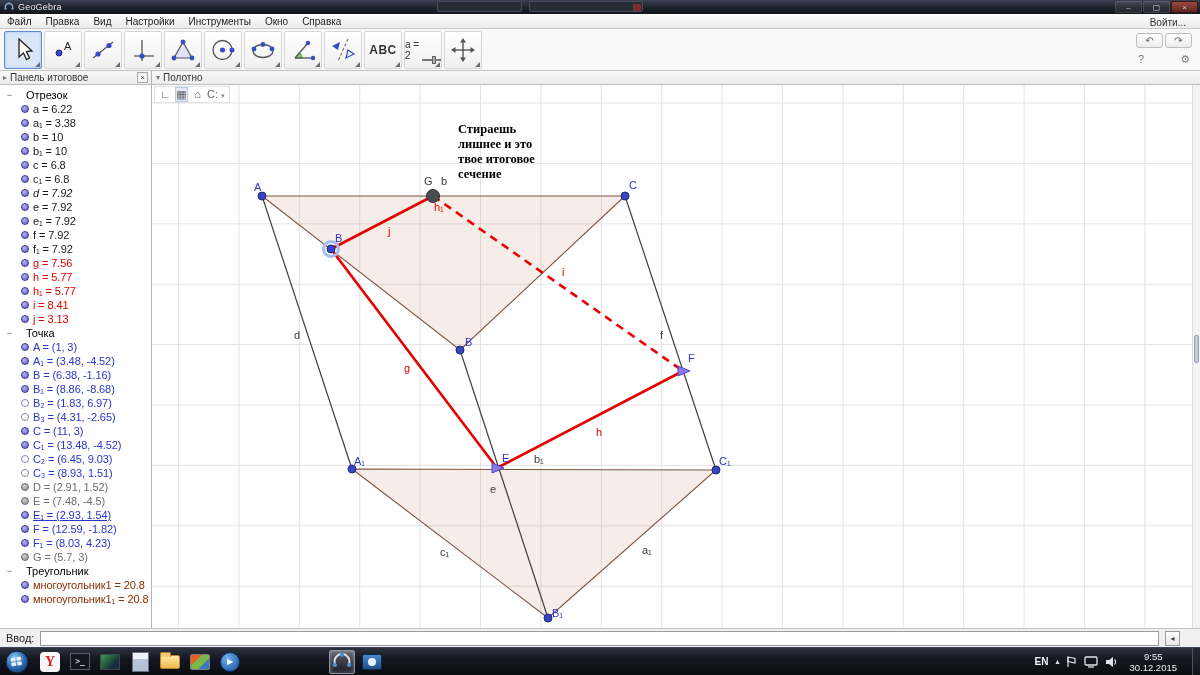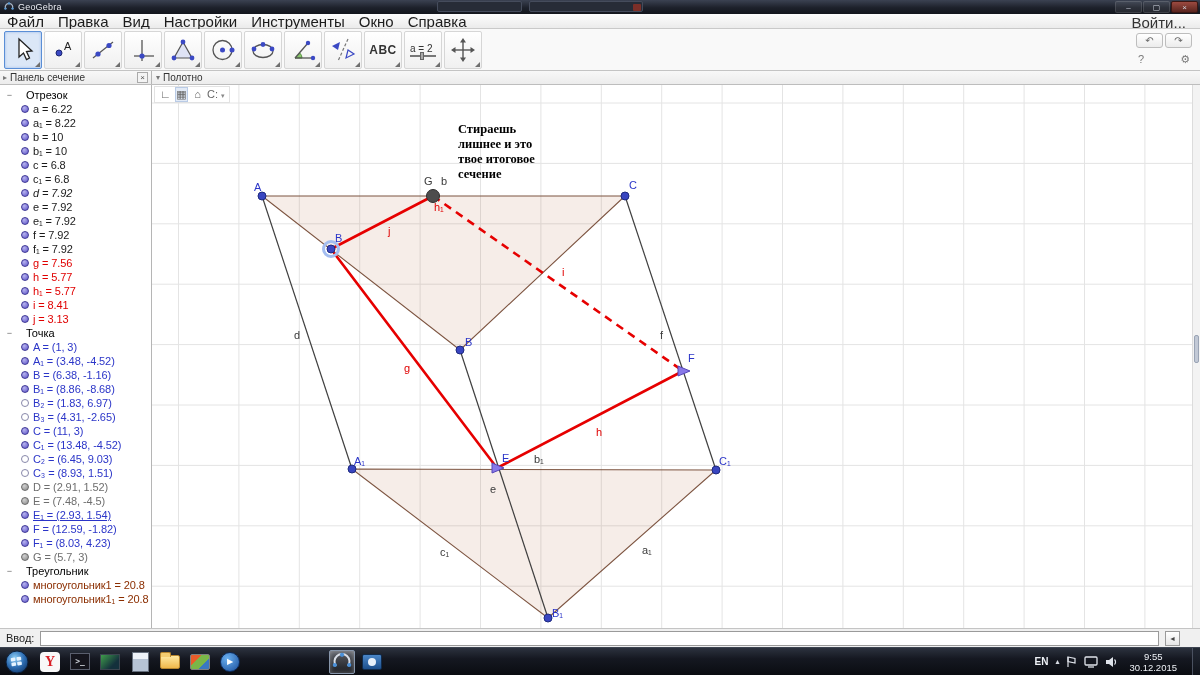--- a/index.html
+++ b/index.html
@@ -13,32 +13,32 @@
   .ttext{letter-spacing:.2px}
   .bgfrag{position:absolute;top:1px;height:11px;background:#272c37;border:1px solid #454c5c;border-radius:2px}
   .bgfrag.f1{left:437px;width:85px}
   .bgfrag.f2{left:529px;width:114px}
   .fragclose{position:absolute;right:1px;top:2px;width:8px;height:7px;background:#7c2f28;border-radius:1px}
   .winctrl{position:absolute;right:2px;top:1px;display:flex;gap:1px}
   .wbtn{width:27px;height:12px;display:flex;align-items:center;justify-content:center;font-size:8px;color:#cfd4de;background:rgba(255,255,255,.07);border:1px solid rgba(255,255,255,.12);border-radius:2px}
   .wbtn.close{background:linear-gradient(#9c4a40,#59241e);border-color:#3c1713}
 
   
-  .menubar{height:15px;background:linear-gradient(#fdfdfd,#ebebeb);border-bottom:1px solid #c9c9c9;display:flex;align-items:flex-start;font-size:15px;color:#1c1c1c}
+  .menubar{height:15px;background:linear-gradient(#fdfdfd,#ebebeb);border-bottom:1px solid #c9c9c9;display:flex;align-items:flex-end;font-size:10px;color:#1c1c1c}
   .mitems{display:flex;height:100%}
   .mi{padding:0 7px;display:flex;align-items:center}
   .signin{margin-left:auto;padding:0 14px;color:#333}
 
   
   .toolbar{height:42px;background:#f9f9f9;border-bottom:1px solid #c4c4c4;display:flex;align-items:center;padding-left:3px;position:relative}
   .tbtn{width:38px;height:38px;margin:0 1px;border:1px solid #d6d6d6;background:linear-gradient(#ffffff,#f0f0f0);border-radius:2px;position:relative;display:flex;align-items:center;justify-content:center}
   .tbtn.sel{border:1px solid #5a8ed6;background:#dbe7f7;box-shadow:inset 0 0 3px #9bbbe8}
   .dd{position:absolute;right:1px;bottom:1px;width:0;height:0;border-left:5px solid transparent;border-bottom:5px solid #6f6f6f}
   .abcIcon{font-weight:bold;font-size:12px;color:#333;letter-spacing:.5px}
-  .sliderIcon{display:flex;flex-direction:column;align-items:flex-start;gap:1px}
+  .sliderIcon{display:flex;flex-direction:row;align-items:flex-end;gap:1px}
   .sliderIcon span{font-size:10px;color:#333}
   .sline{width:26px;height:2px;background:#777;position:relative}
   .sknob{position:absolute;left:10px;top:-3px;width:4px;height:8px;background:#aaa;border:1px solid #666}
   .undoredo{position:absolute;right:8px;top:4px;display:flex;gap:2px}
   .urbtn{width:27px;height:15px;border:1px solid #bdbdbd;border-radius:3px;background:linear-gradient(#fff,#ececec);color:#666;font-size:10px;display:flex;align-items:center;justify-content:center}
   .helpgear{position:absolute;right:10px;top:23px;width:52px;display:flex;justify-content:space-between;color:#7a7a7a}
   .hbtn{font-size:11px;line-height:14px}
 
   
   .subhead{height:14px;display:flex;font-size:10px;color:#333;background:linear-gradient(#f8f8f8,#ececec);border-bottom:1px solid #bdbdbd}
@@ -248,42 +248,42 @@
     </div>
     <div class="helpgear">
       <span class="hbtn">?</span>
       <span class="hbtn">⚙</span>
     </div>
   </div>
 
   <div class="subhead">
     <div class="left">
       <span class="tri">▸</span>
-      <span>Панель сечение</span>
+      <span>Панель итоговое</span>
       <span class="phclose">×</span>
     </div>
     <div class="right">
       <span class="tri">▾</span>
       <span>Полотно</span>
     </div>
   </div>
 
   <div class="main">
     <div class="algebra" id="algebra">
         <div class="row">
           <span class="expander">−</span>
           <span class="glabel">Отрезок</span>
         </div>
         <div class="row">
           <span class="marble filled"></span>
           <span class="itext" style="color: rgb(26, 26, 26);">a = 6.22</span>
         </div>
         <div class="row">
           <span class="marble filled"></span>
-          <span class="itext" style="color: rgb(26, 26, 26);">a₁ = 8.22</span>
+          <span class="itext" style="color: rgb(26, 26, 26);">a₁ = 3.38</span>
         </div>
         <div class="row">
           <span class="marble filled"></span>
           <span class="itext" style="color: rgb(26, 26, 26);">b = 10</span>
         </div>
         <div class="row">
           <span class="marble filled"></span>
           <span class="itext" style="color: rgb(26, 26, 26);">b₁ = 10</span>
         </div>
         <div class="row">

